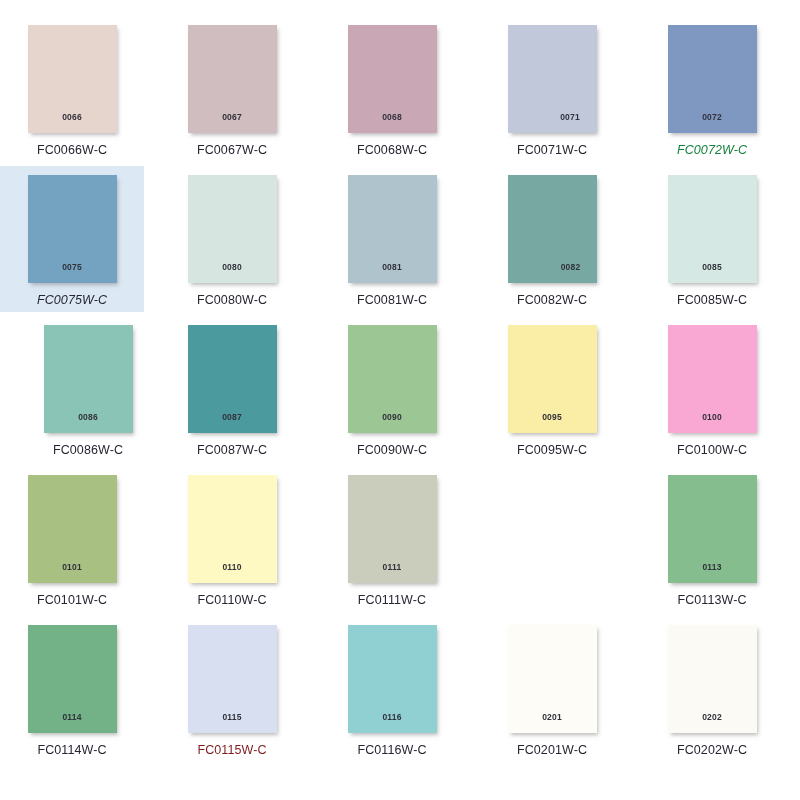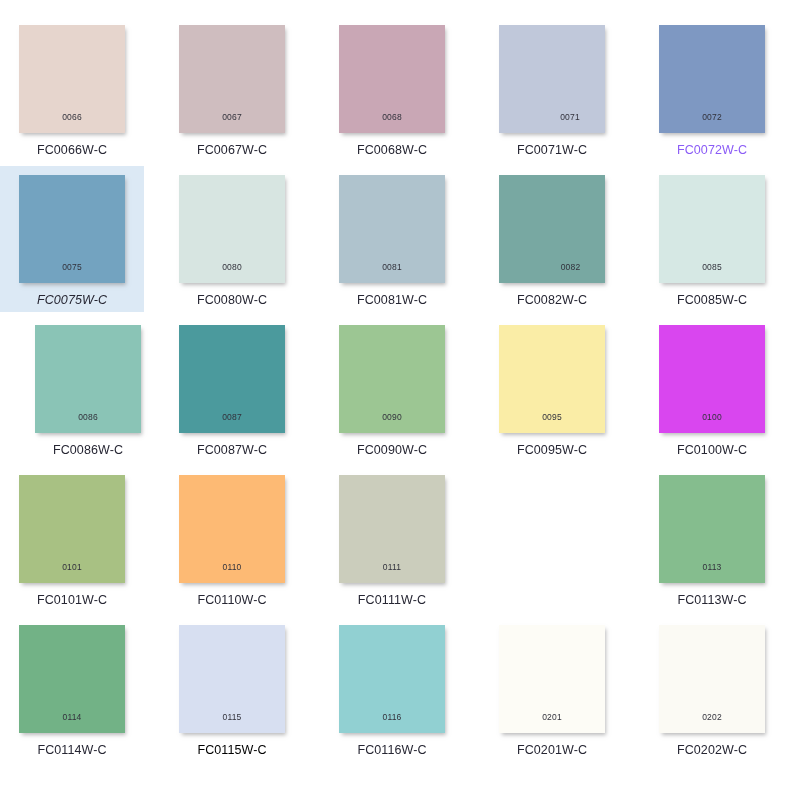--- a/index.html
+++ b/index.html
@@ -32,23 +32,24 @@
     align-items: center;
   }
 
   .swatch-cell.selected {
     background: #dce9f5;
   }
 
   
   .swatch-chip {
     position: relative;
-    width: 106px;
+    width: 89px;
     height: 108px;
     box-shadow: 2px 3px 4px -1px rgba(130,130,132,0.55);
+    font-weight: bold;
   }
 
   .swatch-number {
     position: absolute;
     left: 0;
     right: 0;
     bottom: 12px;
     text-align: center;
     font-size: 8.5px;
     font-family: "Liberation Sans", sans-serif;
@@ -92,21 +93,21 @@
     <div class="swatch-cell" style="left: 480px; top: 16px;">
       <div class="swatch-chip" style="background: rgb(192, 200, 218);">
         <div class="swatch-number" style="color: rgb(50, 50, 60); padding-left: 36px;">0071</div>
       </div>
       <div class="swatch-label" style="color: rgb(38, 38, 51);">FC0071W-C</div>
     </div>
     <div class="swatch-cell" style="left: 640px; top: 16px;">
       <div class="swatch-chip" style="background: rgb(126, 152, 194);">
         <div class="swatch-number" style="color: rgb(50, 50, 60);">0072</div>
       </div>
-      <div class="swatch-label" style="color: #8b5cf6;">FC0072W-C</div>
+      <div class="swatch-label" style="color: #15803d; font-style: italic;">FC0072W-C</div>
     </div>
     <div class="swatch-cell selected" style="left: 0px; top: 166px; background: rgb(220, 233, 245);">
       <div class="swatch-chip" style="background: rgb(115, 163, 192);">
         <div class="swatch-number" style="color: rgb(50, 50, 60);">0075</div>
       </div>
       <div class="swatch-label" style="color: rgb(38, 38, 51); font-style: italic;">FC0075W-C</div>
     </div>
     <div class="swatch-cell" style="left: 160px; top: 166px;">
       <div class="swatch-chip" style="background: rgb(215, 229, 225);">
         <div class="swatch-number" style="color: rgb(50, 50, 60);">0080</div>
@@ -149,33 +150,33 @@
       </div>
       <div class="swatch-label" style="color: rgb(38, 38, 51);">FC0090W-C</div>
     </div>
     <div class="swatch-cell" style="left: 480px; top: 316px;">
       <div class="swatch-chip" style="background: rgb(250, 237, 166);">
         <div class="swatch-number" style="color: rgb(50, 50, 60);">0095</div>
       </div>
       <div class="swatch-label" style="color: rgb(38, 38, 51);">FC0095W-C</div>
     </div>
     <div class="swatch-cell" style="left: 640px; top: 316px;">
-      <div class="swatch-chip" style="background: #d946ef;">
+      <div class="swatch-chip" style="background: #f9a8d4;">
         <div class="swatch-number" style="color: rgb(50, 50, 60);">0100</div>
       </div>
       <div class="swatch-label" style="color: rgb(38, 38, 51);">FC0100W-C</div>
     </div>
     <div class="swatch-cell" style="left: 0px; top: 466px;">
       <div class="swatch-chip" style="background: rgb(168, 193, 131);">
         <div class="swatch-number" style="color: rgb(50, 50, 60);">0101</div>
       </div>
       <div class="swatch-label" style="color: rgb(38, 38, 51);">FC0101W-C</div>
     </div>
     <div class="swatch-cell" style="left: 160px; top: 466px;">
-      <div class="swatch-chip" style="background: #fdba74;">
+      <div class="swatch-chip" style="background: #fef9c3;">
         <div class="swatch-number" style="color: rgb(50, 50, 60);">0110</div>
       </div>
       <div class="swatch-label" style="color: rgb(38, 38, 51);">FC0110W-C</div>
     </div>
     <div class="swatch-cell" style="left: 320px; top: 466px;">
       <div class="swatch-chip" style="background: rgb(203, 205, 188);">
         <div class="swatch-number" style="color: rgb(50, 50, 60);">0111</div>
       </div>
       <div class="swatch-label" style="color: rgb(38, 38, 51);">FC0111W-C</div>
     </div>
@@ -188,21 +189,21 @@
     <div class="swatch-cell" style="left: 0px; top: 616px;">
       <div class="swatch-chip" style="background: rgb(114, 178, 134);">
         <div class="swatch-number" style="color: rgb(50, 50, 60);">0114</div>
       </div>
       <div class="swatch-label" style="color: rgb(38, 38, 51);">FC0114W-C</div>
     </div>
     <div class="swatch-cell" style="left: 160px; top: 616px;">
       <div class="swatch-chip" style="background: rgb(215, 223, 241);">
         <div class="swatch-number" style="color: rgb(50, 50, 60);">0115</div>
       </div>
-      <div class="swatch-label" style="color: #000000;">FC0115W-C</div>
+      <div class="swatch-label" style="color: #7f1d1d;">FC0115W-C</div>
     </div>
     <div class="swatch-cell" style="left: 320px; top: 616px;">
       <div class="swatch-chip" style="background: rgb(145, 208, 210);">
         <div class="swatch-number" style="color: rgb(50, 50, 60);">0116</div>
       </div>
       <div class="swatch-label" style="color: rgb(38, 38, 51);">FC0116W-C</div>
     </div>
     <div class="swatch-cell" style="left: 480px; top: 616px;">
       <div class="swatch-chip" style="background: rgb(253, 252, 246);">
         <div class="swatch-number" style="color: rgb(50, 50, 60);">0201</div>

